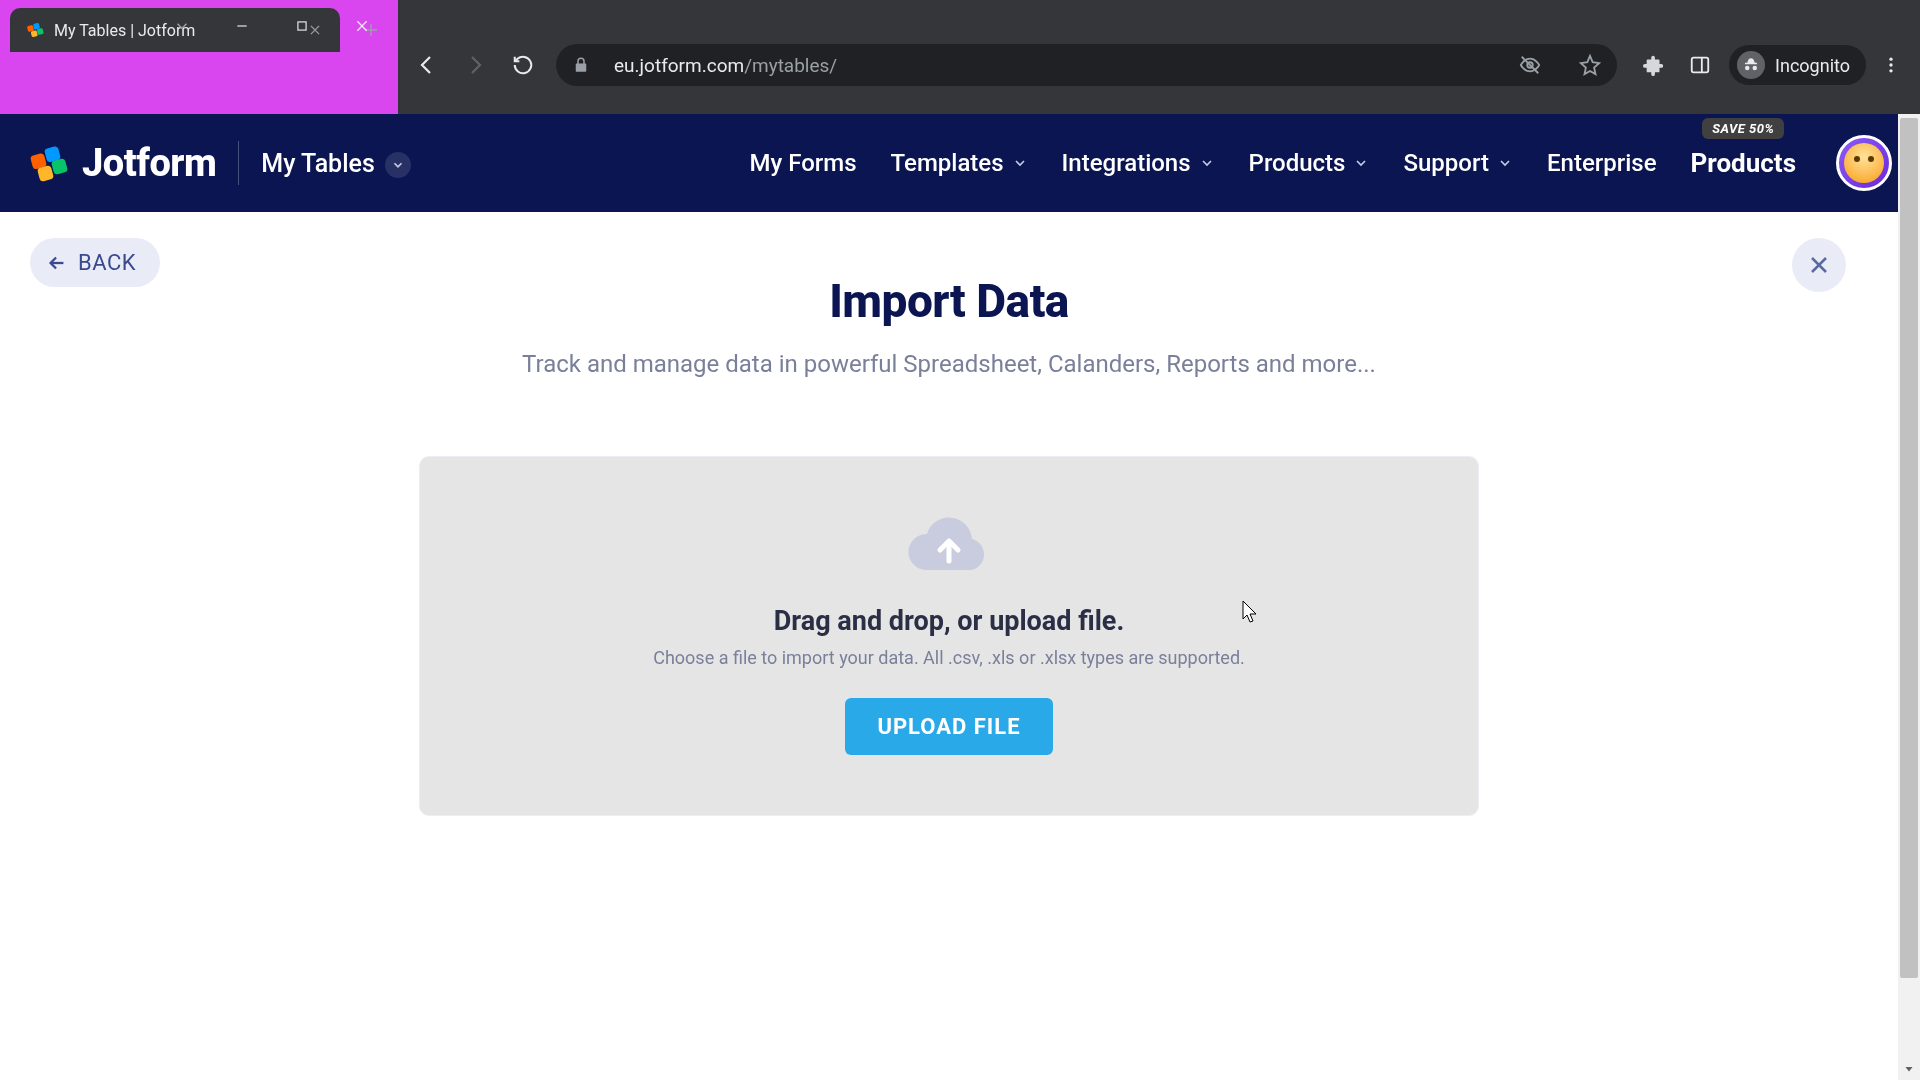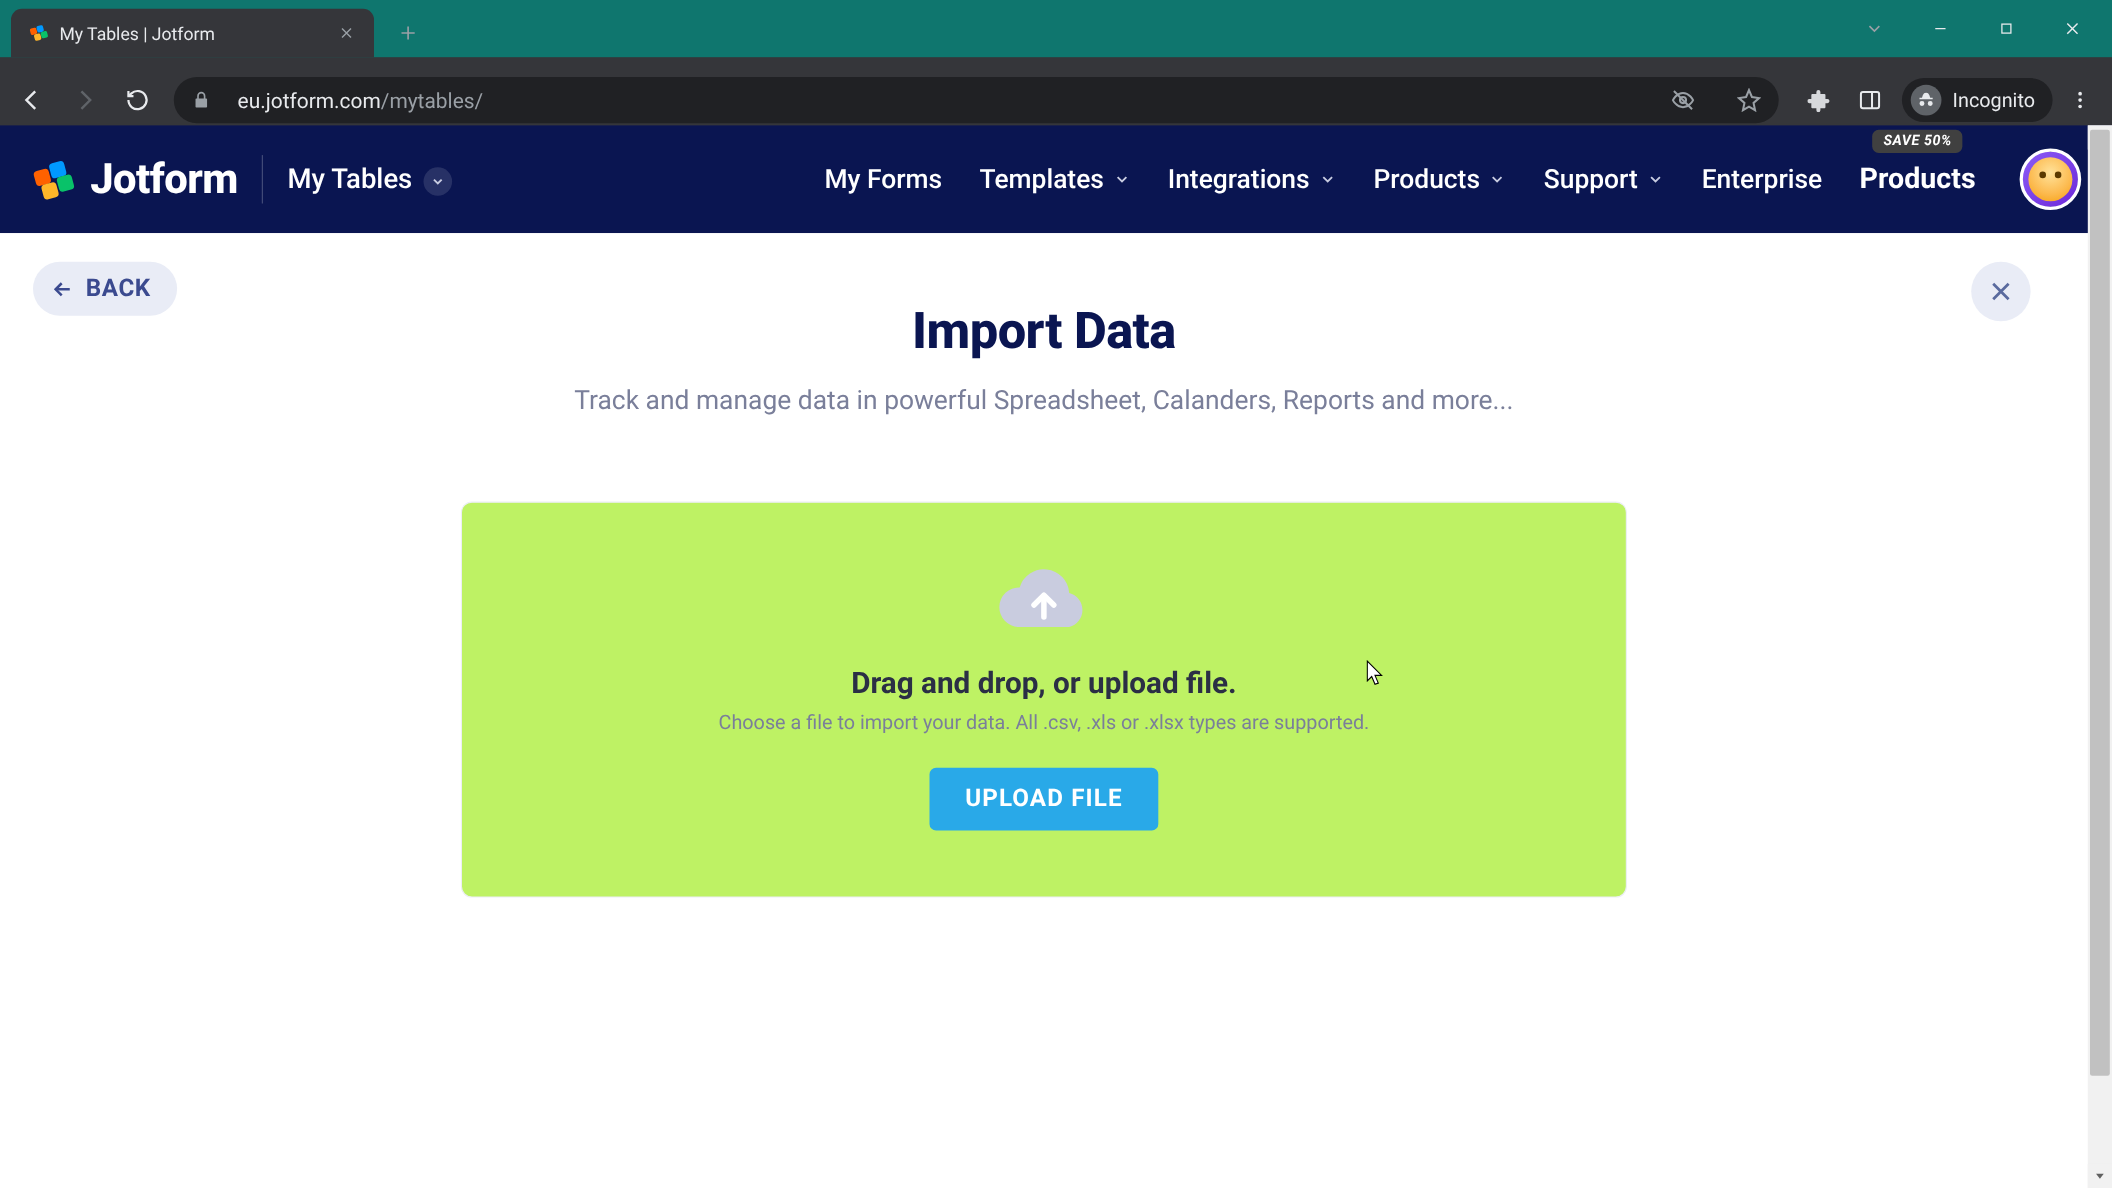--- a/index.html
+++ b/index.html
@@ -1,19 +1,19 @@
 <!DOCTYPE html>
 <html><head>
 <meta charset="utf-8">
 <style>
   * { margin: 0; padding: 0; box-sizing: border-box; }
   html, body { width: 1920px; height: 1080px; overflow: hidden; font-family: -apple-system, BlinkMacSystemFont, "Segoe UI", Roboto, Helvetica, Arial, sans-serif; }
 
   
-  .browser-chrome { width: 100%; height: 130px; background: #0f766e; display: flex; flex-direction: column; }
+  .browser-chrome { width: 100%; height: 130px; background: #d946ef; display: flex; flex-direction: row; }
   .bc-tabbar { height: 52px; display: flex; align-items: flex-end; padding: 0 10px; position: relative; }
   .bc-tab { height: 44px; background: #35363a; border-radius: 10px 10px 0 0; display: flex; align-items: center; padding: 0 16px; color: #e8eaed; font-size: 16px; min-width: 330px; gap: 10px; }
   .bc-tab .favicon { width: 18px; height: 18px; }
   .bc-tab .favicon svg { width: 18px; height: 18px; display:block; }
   .bc-tab .title { flex: 1; overflow: hidden; white-space: nowrap; text-overflow: ellipsis; }
   .bc-tab .close { width: 18px; height: 18px; display:flex; align-items:center; justify-content:center; color:#9aa0a6; }
   .bc-new-tab { width: 34px; height: 34px; margin-left: 14px; margin-bottom: 5px; display:flex; align-items:center; justify-content:center; color:#9aa0a6; border-radius:50%; }
   .bc-window-controls { position:absolute; right:6px; top:0; height:52px; display:flex; align-items:center; gap:0; }
   .bc-wc-btn { width:60px; height:40px; display:flex; align-items:center; justify-content:center; color:#e8eaed; }
   .bc-tabdrop { width:60px; height:40px; display:flex; align-items:center; justify-content:center; color:#9aa0a6; }
@@ -55,27 +55,27 @@
   .save-badge { position:absolute; top:-30px; left:50%; transform:translateX(-50%); background:#404040; color:#fff; font-size:13px; font-weight:700; font-style:italic; padding:3px 10px; border-radius:6px; white-space:nowrap; letter-spacing:0.5px; }
   .pricing-link { color:#fff; font-size:26px; font-weight:700; }
   .avatar { width:56px; height:56px; border-radius:50%; background:linear-gradient(135deg,#8b5cf6,#6d28d9); border:3px solid #fff; display:flex; align-items:center; justify-content:center; margin-left:6px; }
   .avatar-inner { width:40px; height:40px; border-radius:50%; background:radial-gradient(circle at 50% 35%, #ffe29a 0%, #fcb94d 60%, #f59e0b 100%); position:relative; }
   .avatar-inner::before { content:""; position:absolute; width:6px; height:6px; background:#5b3a00; border-radius:50%; left:10px; top:13px; }
   .avatar-inner::after  { content:""; position:absolute; width:6px; height:6px; background:#5b3a00; border-radius:50%; right:10px; top:13px; }
 
   .page { flex:1; background:#fff; position:relative; padding-right:22px; }
   .page-inner { max-width:1900px; margin:0 auto; padding:26px 30px 0; position:relative; }
 
-  .back-btn { position:absolute; left:30px; top:26px; background:#e9ecf6; color:#3b4a8f; border-radius:30px; padding:12px 24px 12px 16px; display:flex; align-items:center; gap:10px; font-size:22px; font-weight:700; letter-spacing:0.5px; }
+  .back-btn { position:absolute; left:30px; top:26px; background:#e9ecf6; color:#3b4a8f; border-radius:30px; padding:12px 24px 12px 16px; display:flex; align-items:center; gap:10px; font-size:22px; font-weight:400; letter-spacing:0.5px; }
   .close-btn { position:absolute; right:52px; top:26px; width:54px; height:54px; border-radius:50%; background:#e9ecf6; display:flex; align-items:center; justify-content:center; color:#5a6a9e; }
 
   .page-title { text-align:center; font-size:46px; font-weight:800; color:#0a1551; margin-top:36px; letter-spacing:-0.5px; }
   .page-sub { text-align:center; font-size:24px; color:#7a7f9a; margin-top:22px; }
 
-  .drop-card { width:1060px; margin:78px auto 0; background:#bef264; border:1px solid #eceef5; border-radius:10px; padding:58px 40px 60px; display:flex; flex-direction:column; align-items:center; }
+  .drop-card { width:1060px; margin:78px auto 0; background:#e5e5e5; border:1px solid #eceef5; border-radius:10px; padding:58px 40px 60px; display:flex; flex-direction:column; align-items:center; }
   .cloud { color:#c9ccdf; margin-bottom:28px; }
   .drop-title { font-size:27px; font-weight:700; color:#2b2f45; }
   .drop-sub { font-size:18px; color:#7a7f9a; margin-top:10px; text-align:center; }
   .upload-btn { margin-top:30px; background:#29a9e8; color:#fff; font-size:22px; font-weight:700; letter-spacing:1px; padding:16px 32px; border-radius:6px; }
 
   .cursor { position:absolute; width:18px; height:24px; pointer-events:none; left:1242px; top:600px; }
 
   svg { display:block; }
 </style>
 </head>

